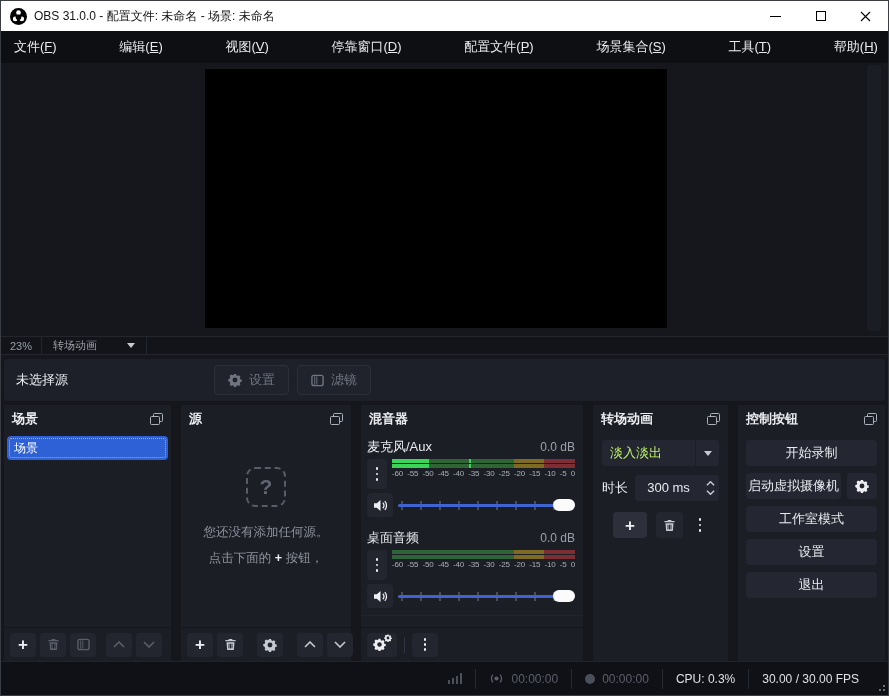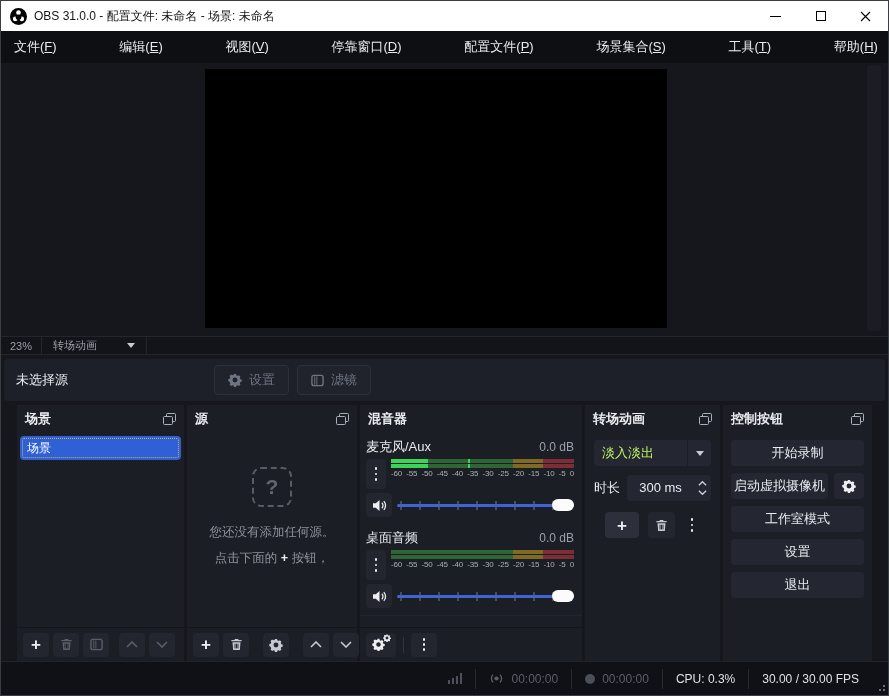--- a/index.html
+++ b/index.html
@@ -31,21 +31,21 @@
   .tri-down { width:0; height:0; border-left:4.5px solid transparent; border-right:4.5px solid transparent; border-top:5px solid #c6cad1; }
   .hscroll { flex:1; height:100%; }
 
   
   .srcbar { margin:4px 3px; height:42px; background:#1d2028; border-radius:4px; display:flex; align-items:center; padding:0 12px; flex:0 0 auto; }
   .srcbar-label { font-size:13px; color:#eaecf0; }
   .srcbar-btns { display:flex; gap:8px; margin-left:146px; }
   .tbtn { height:30px; padding:0 13px; background:#20232c; border:1px solid #2d3039; border-radius:4px; display:flex; align-items:center; gap:7px; color:#6e7480; font-size:13px; }
 
   
-  .docks { display:flex; gap:3px; padding:0 16px; height:256px; flex:0 0 auto; }
+  .docks { display:flex; gap:10px; padding:0 3px; height:256px; flex:0 0 auto; }
   .panel { background:#1b1e25; display:flex; flex-direction:column; min-width:0; }
   .p-scenes { width:167px; } .p-sources { width:170px; } .p-mixer { width:222px; } .p-trans { width:135px; } .p-controls { flex:1; }
   .panel-h { height:28px; display:flex; align-items:center; justify-content:space-between; padding:0 8px; font-size:13px; font-weight:bold; color:#ebedf1; flex:0 0 auto; }
   .panel-b { flex:1; position:relative; overflow:hidden; }
   .panel-f { height:34px; display:flex; align-items:center; gap:4px; padding:0 6px; border-top:1px solid #14161b; flex:0 0 auto; }
   .ibtn { width:26px; height:24px; background:#23262f; border-radius:4px; display:flex; align-items:center; justify-content:center; flex:0 0 auto; }
   .vsep { width:1px; height:16px; background:#31343e; margin:0 3px; }
   .plus-glyph { font-size:17px; line-height:1; font-weight:bold; }
   .bright { color:#eceef2; }
 

